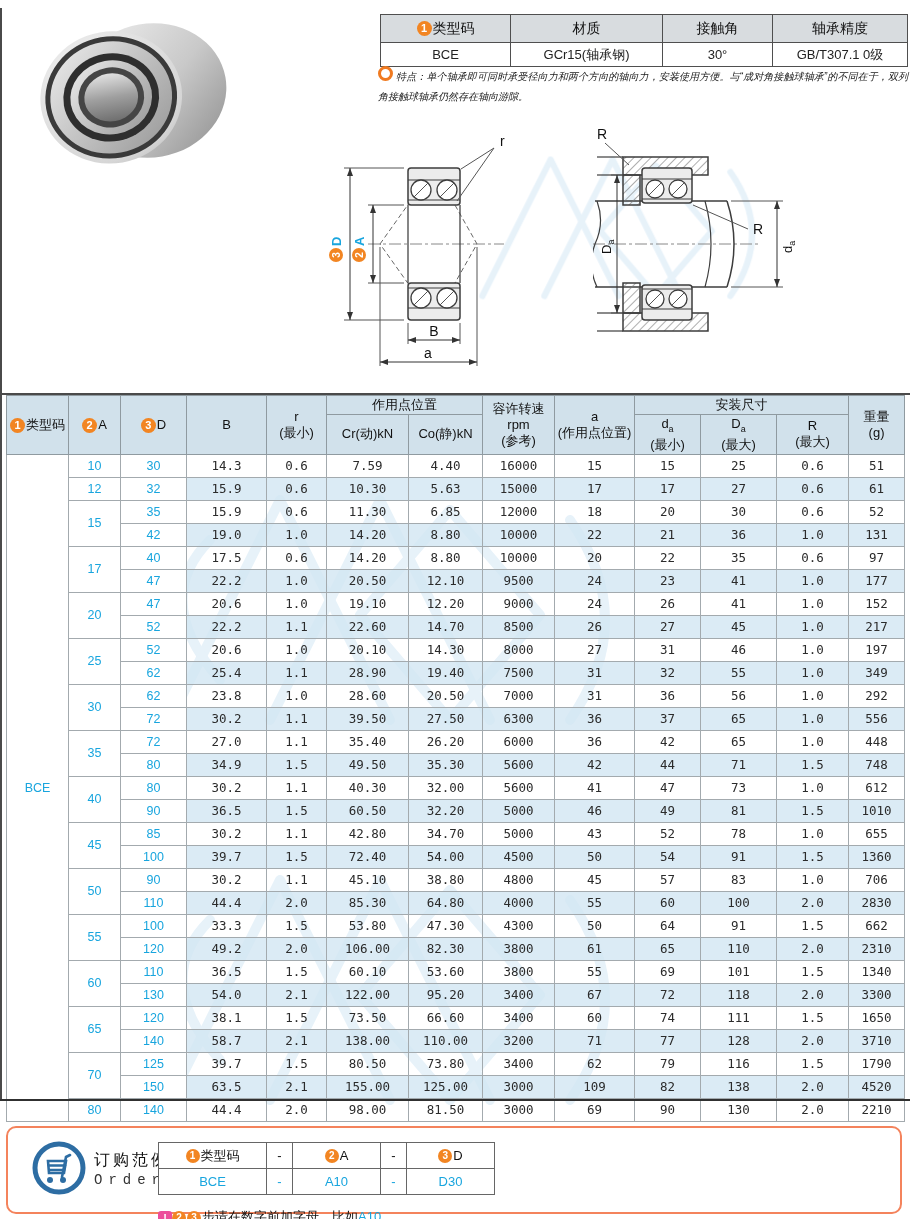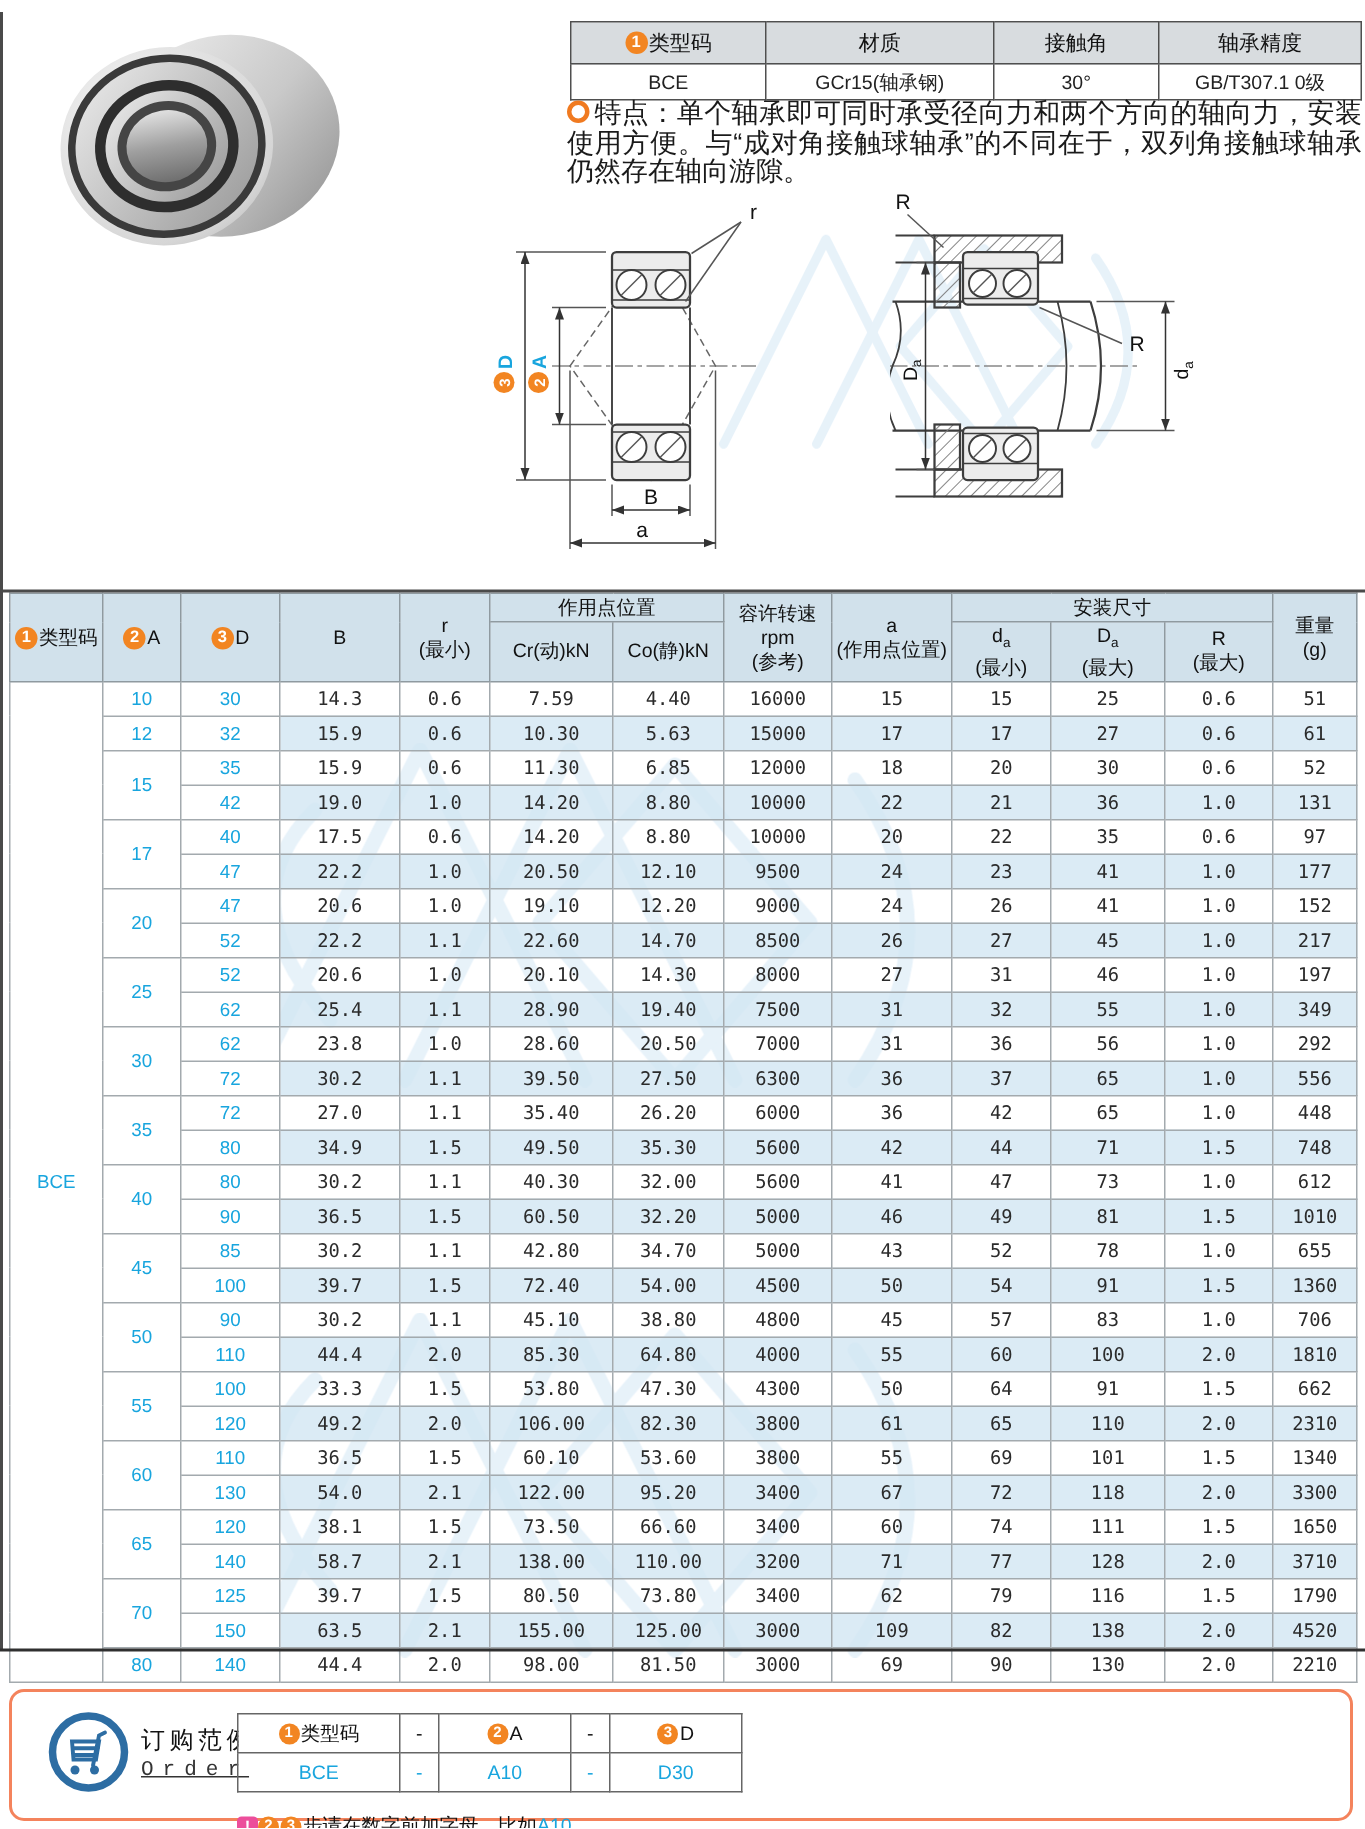--- a/index.html
+++ b/index.html
@@ -24,41 +24,41 @@
     color:#fff;font-size:11px;line-height:14px;text-align:center;font-weight:bold;vertical-align:middle;}
   .ring-icon{display:inline-block;width:9px;height:9px;border:3px solid #f07a20;border-radius:50%;
     vertical-align:-1px;margin-right:3px;background:#fff;}
   .blue{color:#18a5de;}
   
   .spec-table{left:380px;top:14px;z-index:1;border-collapse:collapse;table-layout:fixed;width:527px;font-size:14px;}
   .spec-table th,.spec-table td{border:1px solid #4f4f4f;text-align:center;padding:0;}
   .spec-table th{background:#d8dcdf;height:27px;font-weight:normal;color:#111;}
   .spec-table td{height:23px;font-size:13px;color:#222;}
   
-  .features{left:378px;top:66px;width:530px;z-index:1;font-size:18px;line-height:19.5px;
-    text-align:justify;color:#1a1a1a;}
+  .features{left:378px;top:66px;width:530px;z-index:1;font-size:10px;line-height:19.5px;
+    text-align:justify;color:#1a1a1a;font-style:italic;}
   
   .main-table{left:6px;top:395px;z-index:1;border-collapse:collapse;table-layout:fixed;width:898px;
     font-size:13px;background:transparent;}
   .main-table th{border:1px solid #8f9aa0;background:rgba(203,221,232,0.88);font-weight:normal;
     padding:1px 0;line-height:16px;font-size:13px;color:#111;}
   .main-table td{border:1px solid #a3aaae;text-align:center;height:22px;padding:0;
     font-family:"DejaVu Sans Mono","Liberation Mono",monospace;font-size:12.5px;color:#2b2b2b;}
   .main-table{border:1px solid #6c7479;}
   .main-table tr.group-start td{border-top:1px solid #767e83;}
   .main-table td.codecell,.main-table td.acell,.main-table td.dcell{
     color:#18a5de;font-family:"Liberation Sans","DejaVu Sans",sans-serif;background:#fff;}
   .main-table td.tint{background:rgba(210,230,243,0.8);}
   .main-table th sub{font-size:9px;}
   
   .order-box{left:6px;top:1126px;width:892px;height:84px;border:2px solid #f4835c;border-radius:10px;
     z-index:1;background:transparent;}
   .order-title-cn{position:absolute;left:86px;top:22px;font-size:16px;letter-spacing:3px;color:#111;}
   .order-title-en{position:absolute;left:86px;top:44px;font-size:14px;letter-spacing:6px;color:#333;
-    font-family:"Liberation Mono","DejaVu Sans Mono",monospace;text-decoration:underline;}
+    font-family:"Liberation Mono","DejaVu Sans Mono",monospace;}
   .order-table{position:absolute;left:150px;top:14px;border-collapse:collapse;table-layout:fixed;font-size:13px;}
   .order-table th,.order-table td{border:1px solid #666;text-align:center;padding:0;height:25px;}
   .order-table th{font-weight:normal;background:#fff;color:#111;}
   .order-note{position:absolute;left:150px;top:68px;font-size:13px;color:#111;margin-top:12px;}
   
   svg text{font-family:"Liberation Sans","DejaVu Sans",sans-serif;}
 </style>
 </head>
 <body>
 
@@ -618,21 +618,21 @@
         <td class="dcell">110</td>
         <td class="tint">44.4</td>
         <td class="tint">2.0</td>
         <td class="tint">85.30</td>
         <td class="tint">64.80</td>
         <td class="tint">4000</td>
         <td class="tint">55</td>
         <td class="tint">60</td>
         <td class="tint">100</td>
         <td class="tint">2.0</td>
-        <td class="tint">1810</td>
+        <td class="tint">2830</td>
       </tr>
       <tr class="group-start">
         <td rowspan="2" class="acell">55</td>
         <td class="dcell">100</td>
         <td>33.3</td>
         <td>1.5</td>
         <td>53.80</td>
         <td>47.30</td>
         <td>4300</td>
         <td>50</td>

